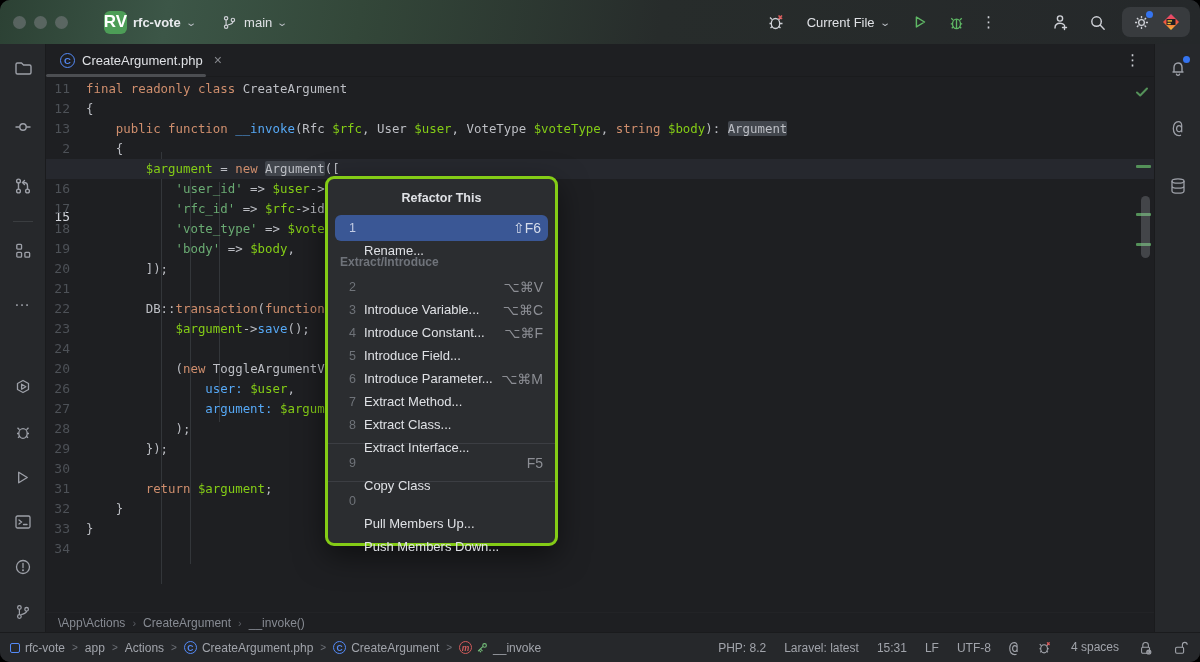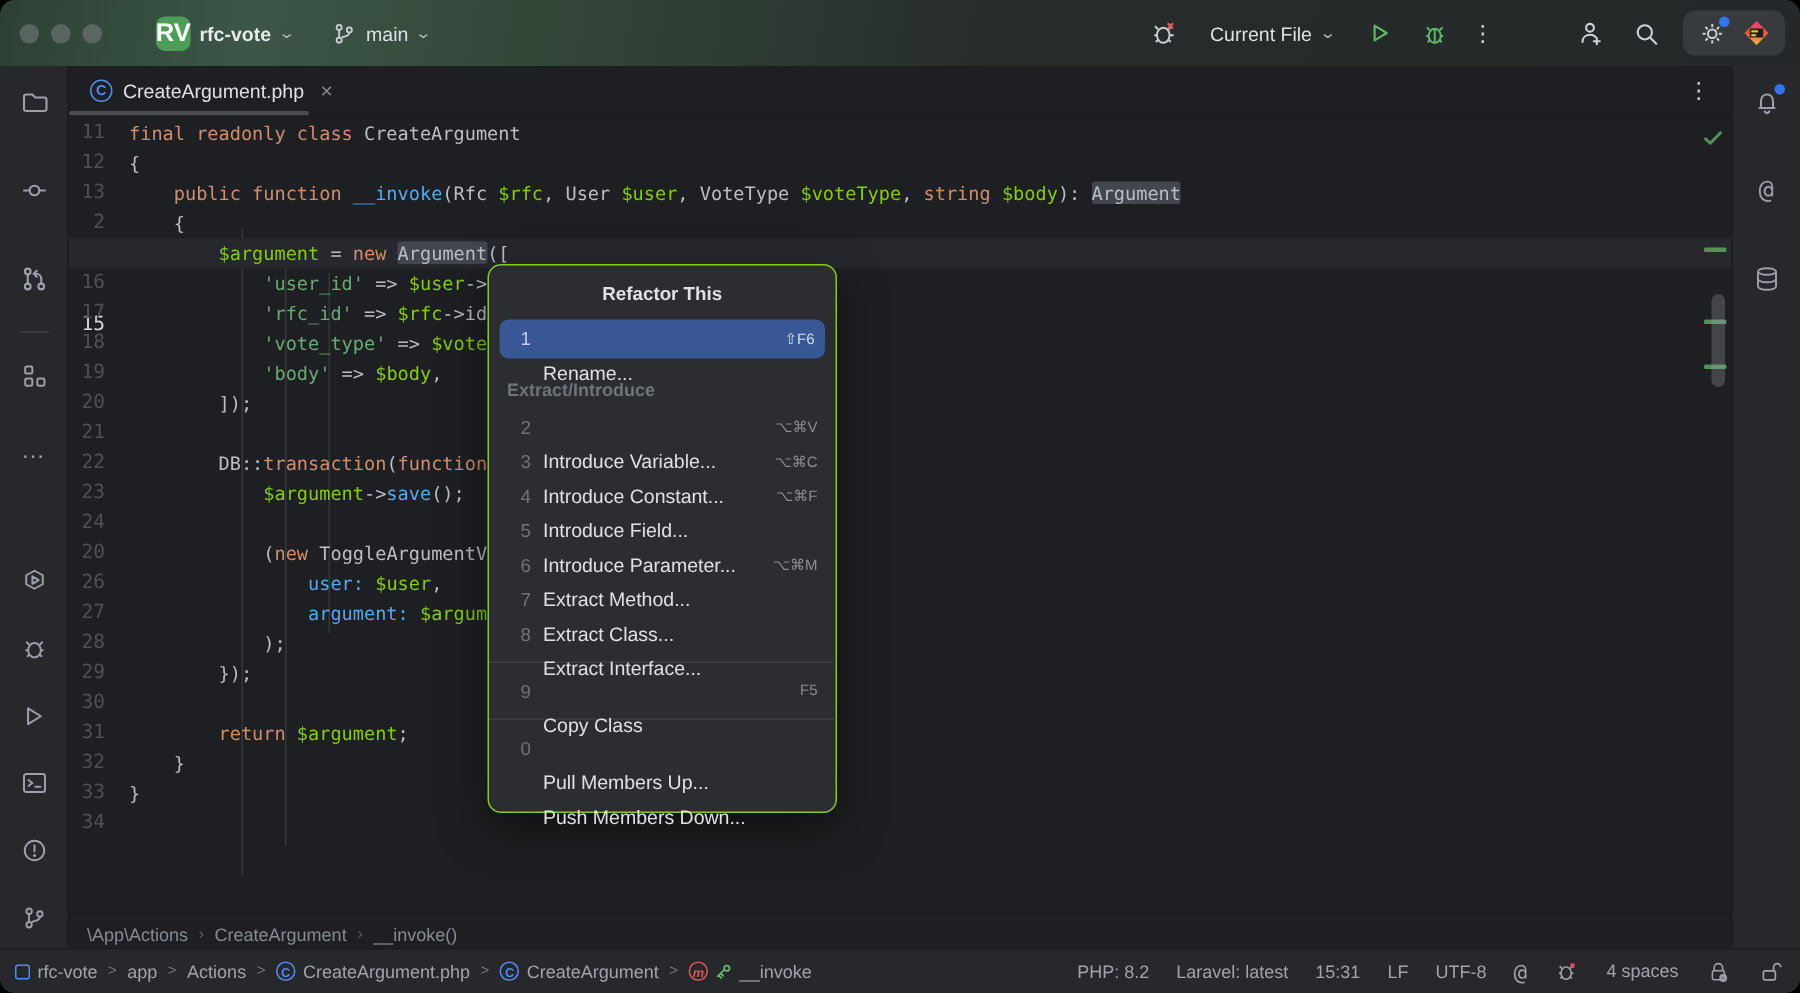--- a/index.html
+++ b/index.html
@@ -53,27 +53,27 @@
   .k { color:#CF8E6D; } .v { color:#84cc16; } .s { color:#6AAB73; } .f { color:#56A8F5; } .p { color:#BCBEC4; }
   .hl { color:#BCBEC4; background:#42464D; border-radius:2px; }
   .guide { position:absolute; width:1px; background:#33363A; }
 
   
   #estripe { position:absolute; right:46px; top:77px; width:24px; bottom:50px; }
   .vcs-dash { position:absolute; right:3px; width:15px; height:3px; background:#549159; border-radius:1px; }
   #scroll-thumb { position:absolute; right:4px; top:119px; width:9px; height:62px; background:rgba(166,170,175,.28); border-radius:5px; }
 
   
-  #popup { position:absolute; left:325px; top:176px; width:233px; background:#2B2D30; border:1px solid #84cc16; border-radius:9px;
+  #popup { position:absolute; left:325px; top:176px; width:233px; background:#2B2D30; border:3px solid #84cc16; border-radius:9px;
     box-shadow:0 10px 30px rgba(0,0,0,.5); padding:6px 0 8px 0; z-index:50; }
   .popup-title { text-align:center; font-size:12.5px; font-weight:bold; color:#DFE1E5; padding:6px 0 8px 0; }
   .mi { display:flex; align-items:center; height:23px; padding:0 12px 0 12px; font-size:13px; }
   .mi .num { width:16px; text-align:right; margin-right:8px; color:#6F7379; font-size:12.5px; flex:none; }
   .mi .lbl { color:#DFE1E5;margin-top:45px; }
-  .mi .sc { margin-left:auto; color:#8C8E94; font-size:10px; }
+  .mi .sc { margin-left:auto; color:#8C8E94; font-size:14px; }
   .mi.selected { background:#3A5795; border-radius:6px; margin:0 7px; padding:0 7px 0 5px; height:26px; }
   .mi.selected .num { color:#C2CCE4; }
   .mi.selected .sc { color:#D5DCEB; }
   .msep { height:1px; background:#3C3E43; margin:7px 0; }
   .msection { font-size:12px; font-weight:bold; color:#6F737A; padding:10px 12px 6px 12px; }
   .mi.first-selected { margin-top:2px; margin-bottom:4px; }
 
   
   #crumbbar { position:absolute; left:46px; right:46px; bottom:30px; height:20px; background:#1E1F22; display:flex; align-items:center; gap:7px; padding-left:12px; font-size:12px; color:#878B93; border-top:1px solid #222326; }
   .crumb-sep { color:#5A5D63; font-size:11px; }

